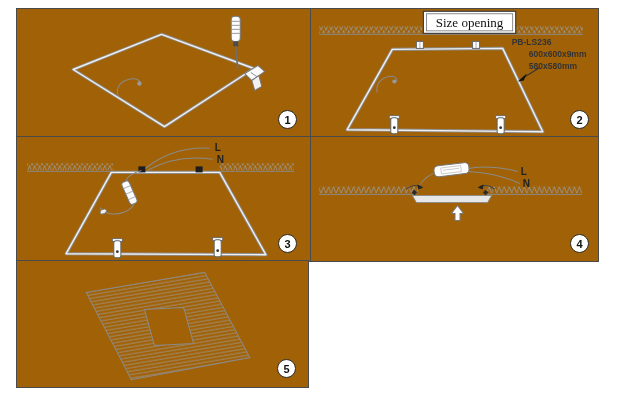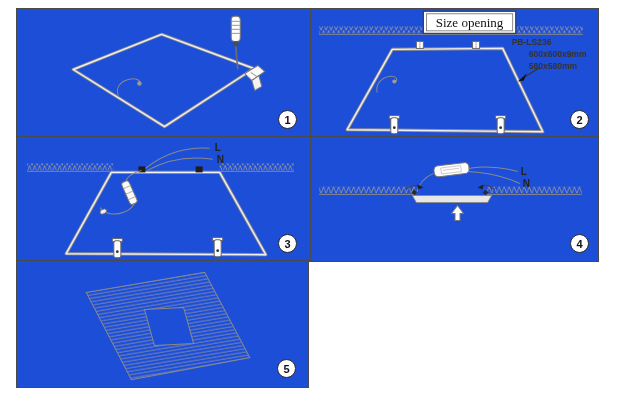--- a/index.html
+++ b/index.html
@@ -1,17 +1,17 @@
 <!DOCTYPE html>
 <html><head>
 <meta charset="utf-8">
 <style>
   html,body{margin:0;padding:0;background:#fff;}
   .sheet{position:relative;width:625px;height:413px;background:#fff;font-family:"Liberation Sans",sans-serif;overflow:hidden;}
-  .panel{position:absolute;border:1.4px solid #4a4a4a;background:#1d4ed8;box-sizing:border-box;}
+  .panel{position:absolute;border:1.4px solid #4a4a4a;background:#a16207;box-sizing:border-box;}
   .p1{left:16px;top:8px;width:296px;height:130px;}
   .p2{left:310px;top:8px;width:289px;height:130px;}
   .p3{left:16px;top:136px;width:296px;height:126px;}
   .p4{left:310px;top:136px;width:289px;height:126px;}
   .p5{left:16px;top:260px;width:293px;height:128px;}
   .panel svg{display:block;width:100%;height:100%;}
   .badge{position:absolute;width:17px;height:17px;border:1.4px solid #2b2b2b;border-radius:50%;
          display:flex;align-items:center;justify-content:center;
          font:600 11px "Liberation Sans",sans-serif;color:#111;background:#fff;}
   

